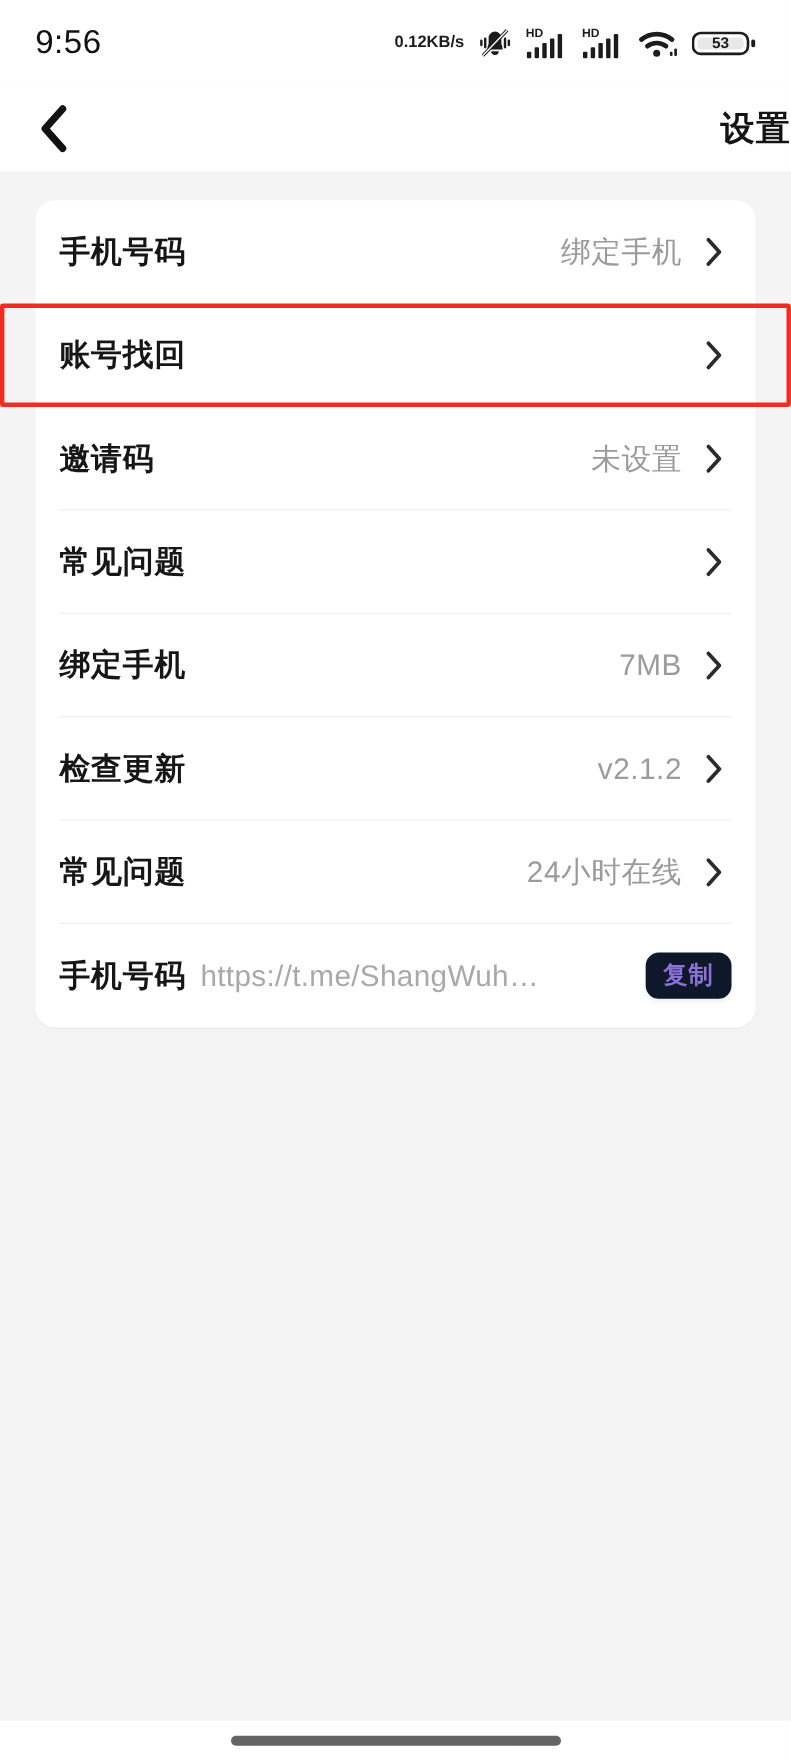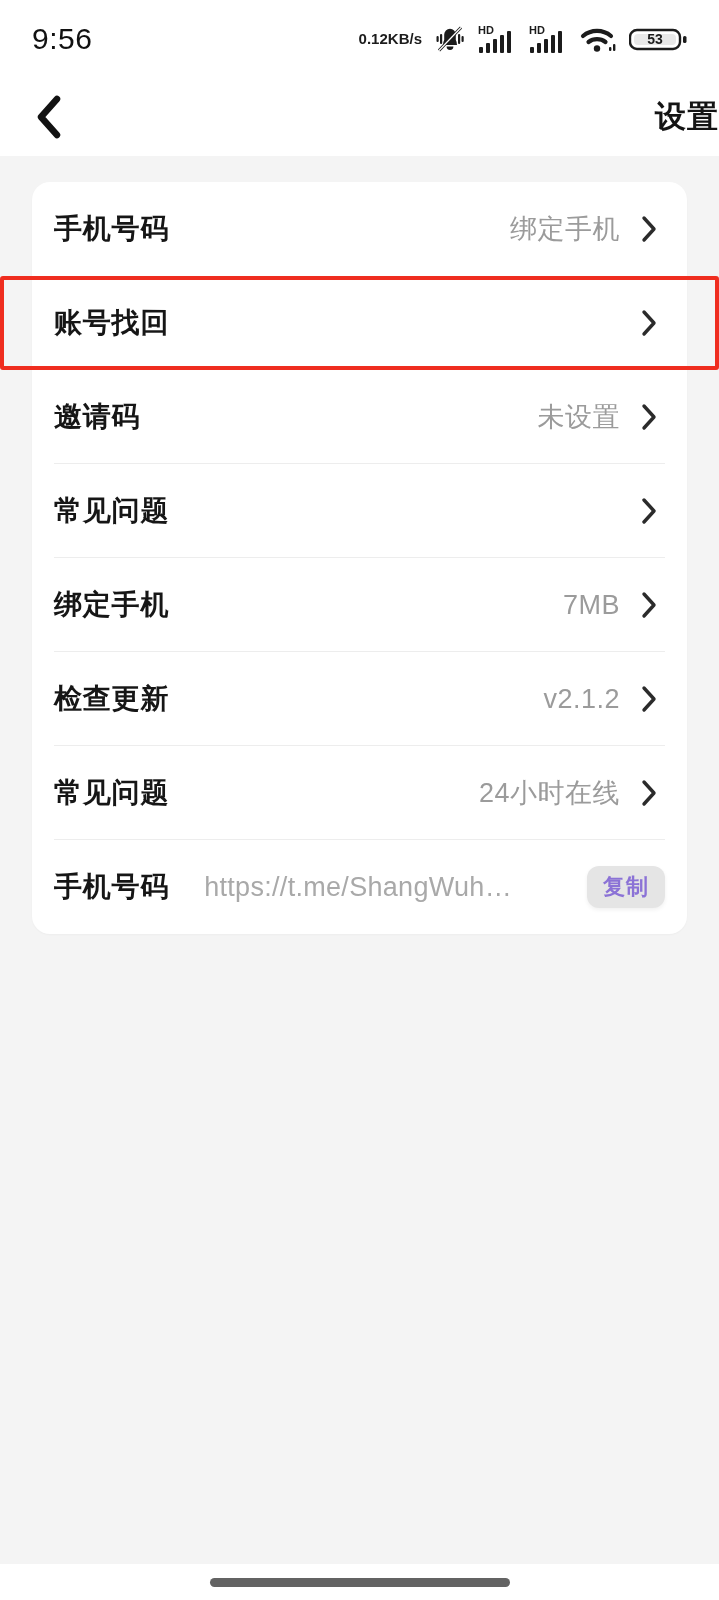--- a/index.html
+++ b/index.html
@@ -112,21 +112,20 @@
   .row-value {
     font-size: 27px;
     color: #9b9b9b;
     margin-right: 4px;
     white-space: nowrap;
     letter-spacing: 0.5px;
   }
   .row-url {
     font-size: 27px;
     color: #a9a9a9;
-    margin-left: 22px;
     white-space: nowrap;
     overflow: hidden;
     letter-spacing: 0.3px;
   }
   .chev {
     width: 24px;
     display: flex;
     align-items: center;
     justify-content: center;
     margin-right: 4px;
@@ -134,21 +133,21 @@
   .divider {
     position: absolute;
     left: 22px;
     right: 22px;
     bottom: 0;
     height: 1px;
     background: #ededed;
   }
 
   .copy-btn {
-    background: #e5e5e5;
+    background: #0f172a;
     color: #8b72d6;
     font-size: 22px;
     font-weight: bold;
     border: none;
     border-radius: 12px;
     padding: 10px 16px;
     letter-spacing: 1px;
     line-height: 1;
     box-shadow: 0 2px 4px rgba(0,0,0,0.06);
   }

